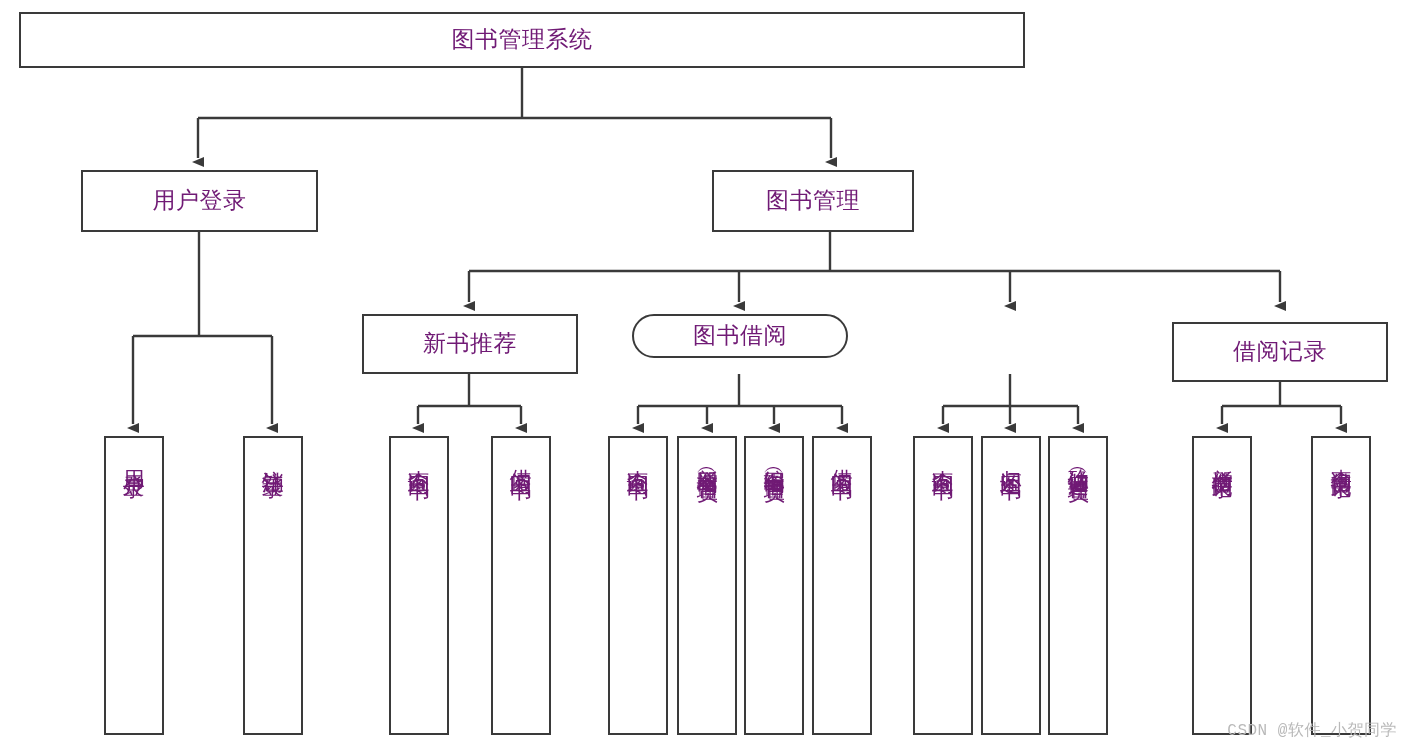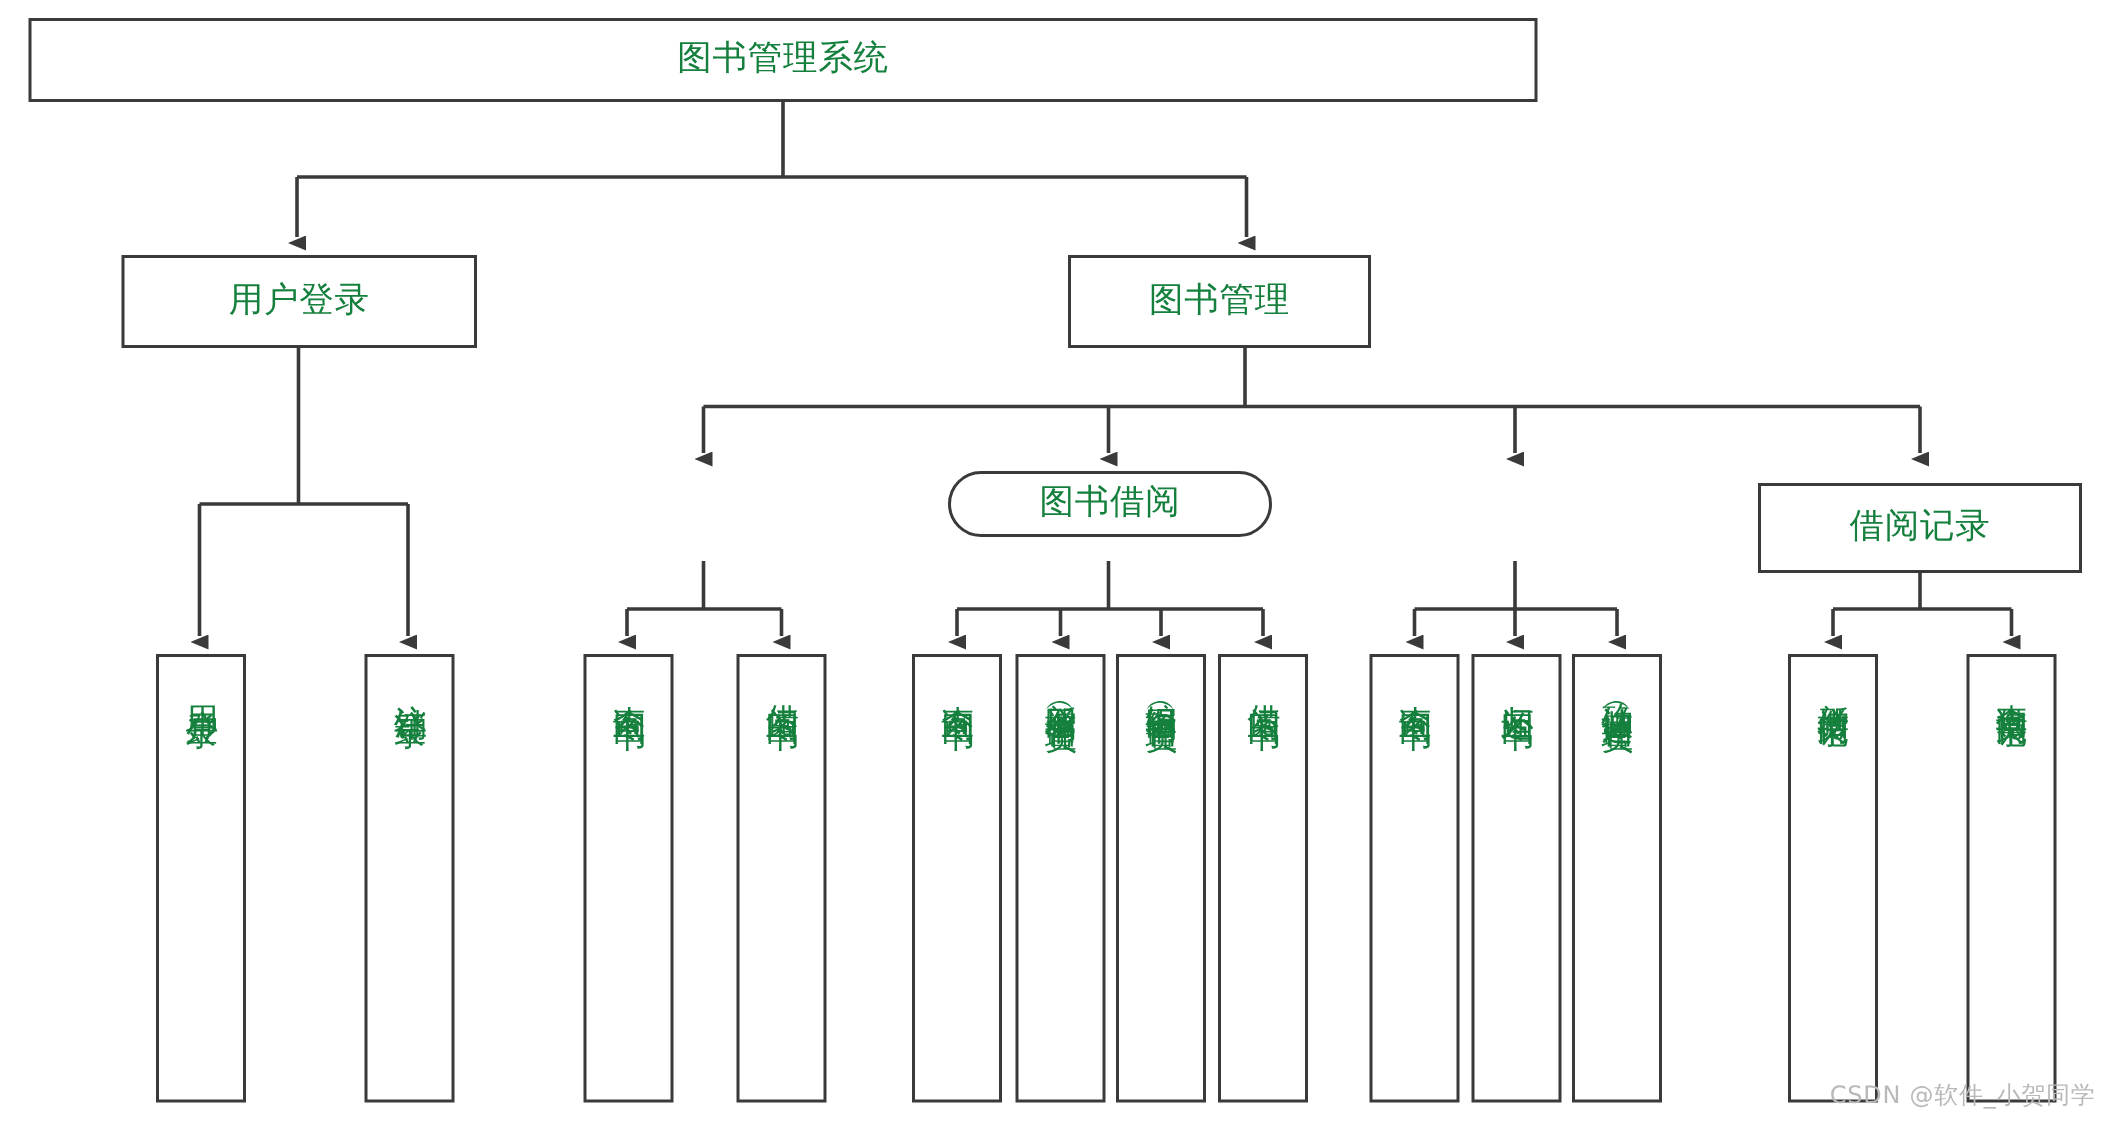--- a/index.html
+++ b/index.html
@@ -27,21 +27,21 @@
     pointer-events: none;
   }
   .node {
     position: absolute;
     box-sizing: border-box;
     background: #ffffff;
     border: 2px solid #3a3a3a;
     display: flex;
     align-items: center;
     justify-content: center;
-    color: #15803d;
+    color: #701a75;
     z-index: 2;
   }
   .node .label {
     display: block;
     text-align: center;
     line-height: 1.18;
     white-space: nowrap;
   }
   
   .node.horiz .label {
@@ -70,20 +70,21 @@
   }
   #watermark {
     position: absolute;
     right: 8px;
     bottom: 6px;
     font-size: 16px;
     color: #b9b9b9;
     letter-spacing: 0.5px;
     z-index: 5;
     user-select: none;
+    font-family: Liberation Mono, monospace;
   }
 </style>
 </head>
 <body>
 
 <div id="canvas">
 
   <svg id="edges" viewBox="0 0 1405 747" xmlns="http://www.w3.org/2000/svg">
     <defs>
       <marker id="arrow" markerWidth="10" markerHeight="12" refX="1" refY="6" orient="auto" markerUnits="userSpaceOnUse">
@@ -138,20 +139,23 @@
     <span class="label">图书管理系统</span>
   </div>
 
   <div class="node horiz" style="left:81px; top:170px; width:237px; height:62px;">
     <span class="label">用户登录</span>
   </div>
   <div class="node horiz" style="left:712px; top:170px; width:202px; height:62px;">
     <span class="label">图书管理</span>
   </div>
 
+  <div class="node horiz" style="left:362px; top:314px; width:216px; height:60px;">
+    <span class="label">新书推荐</span>
+  </div>
   <div class="node horiz" style="left:632px; top:314px; width:216px; height:44px;border-radius:23px;">
     <span class="label">图书借阅</span>
   </div>
   <div class="node horiz" style="left:1172px; top:322px; width:216px; height:60px;">
     <span class="label">借阅记录</span>
   </div>
 
   <div class="node vert" style="left:104px; top:436px; width:60px; height:299px;">
     <span class="label">用户登录</span>
   </div>

